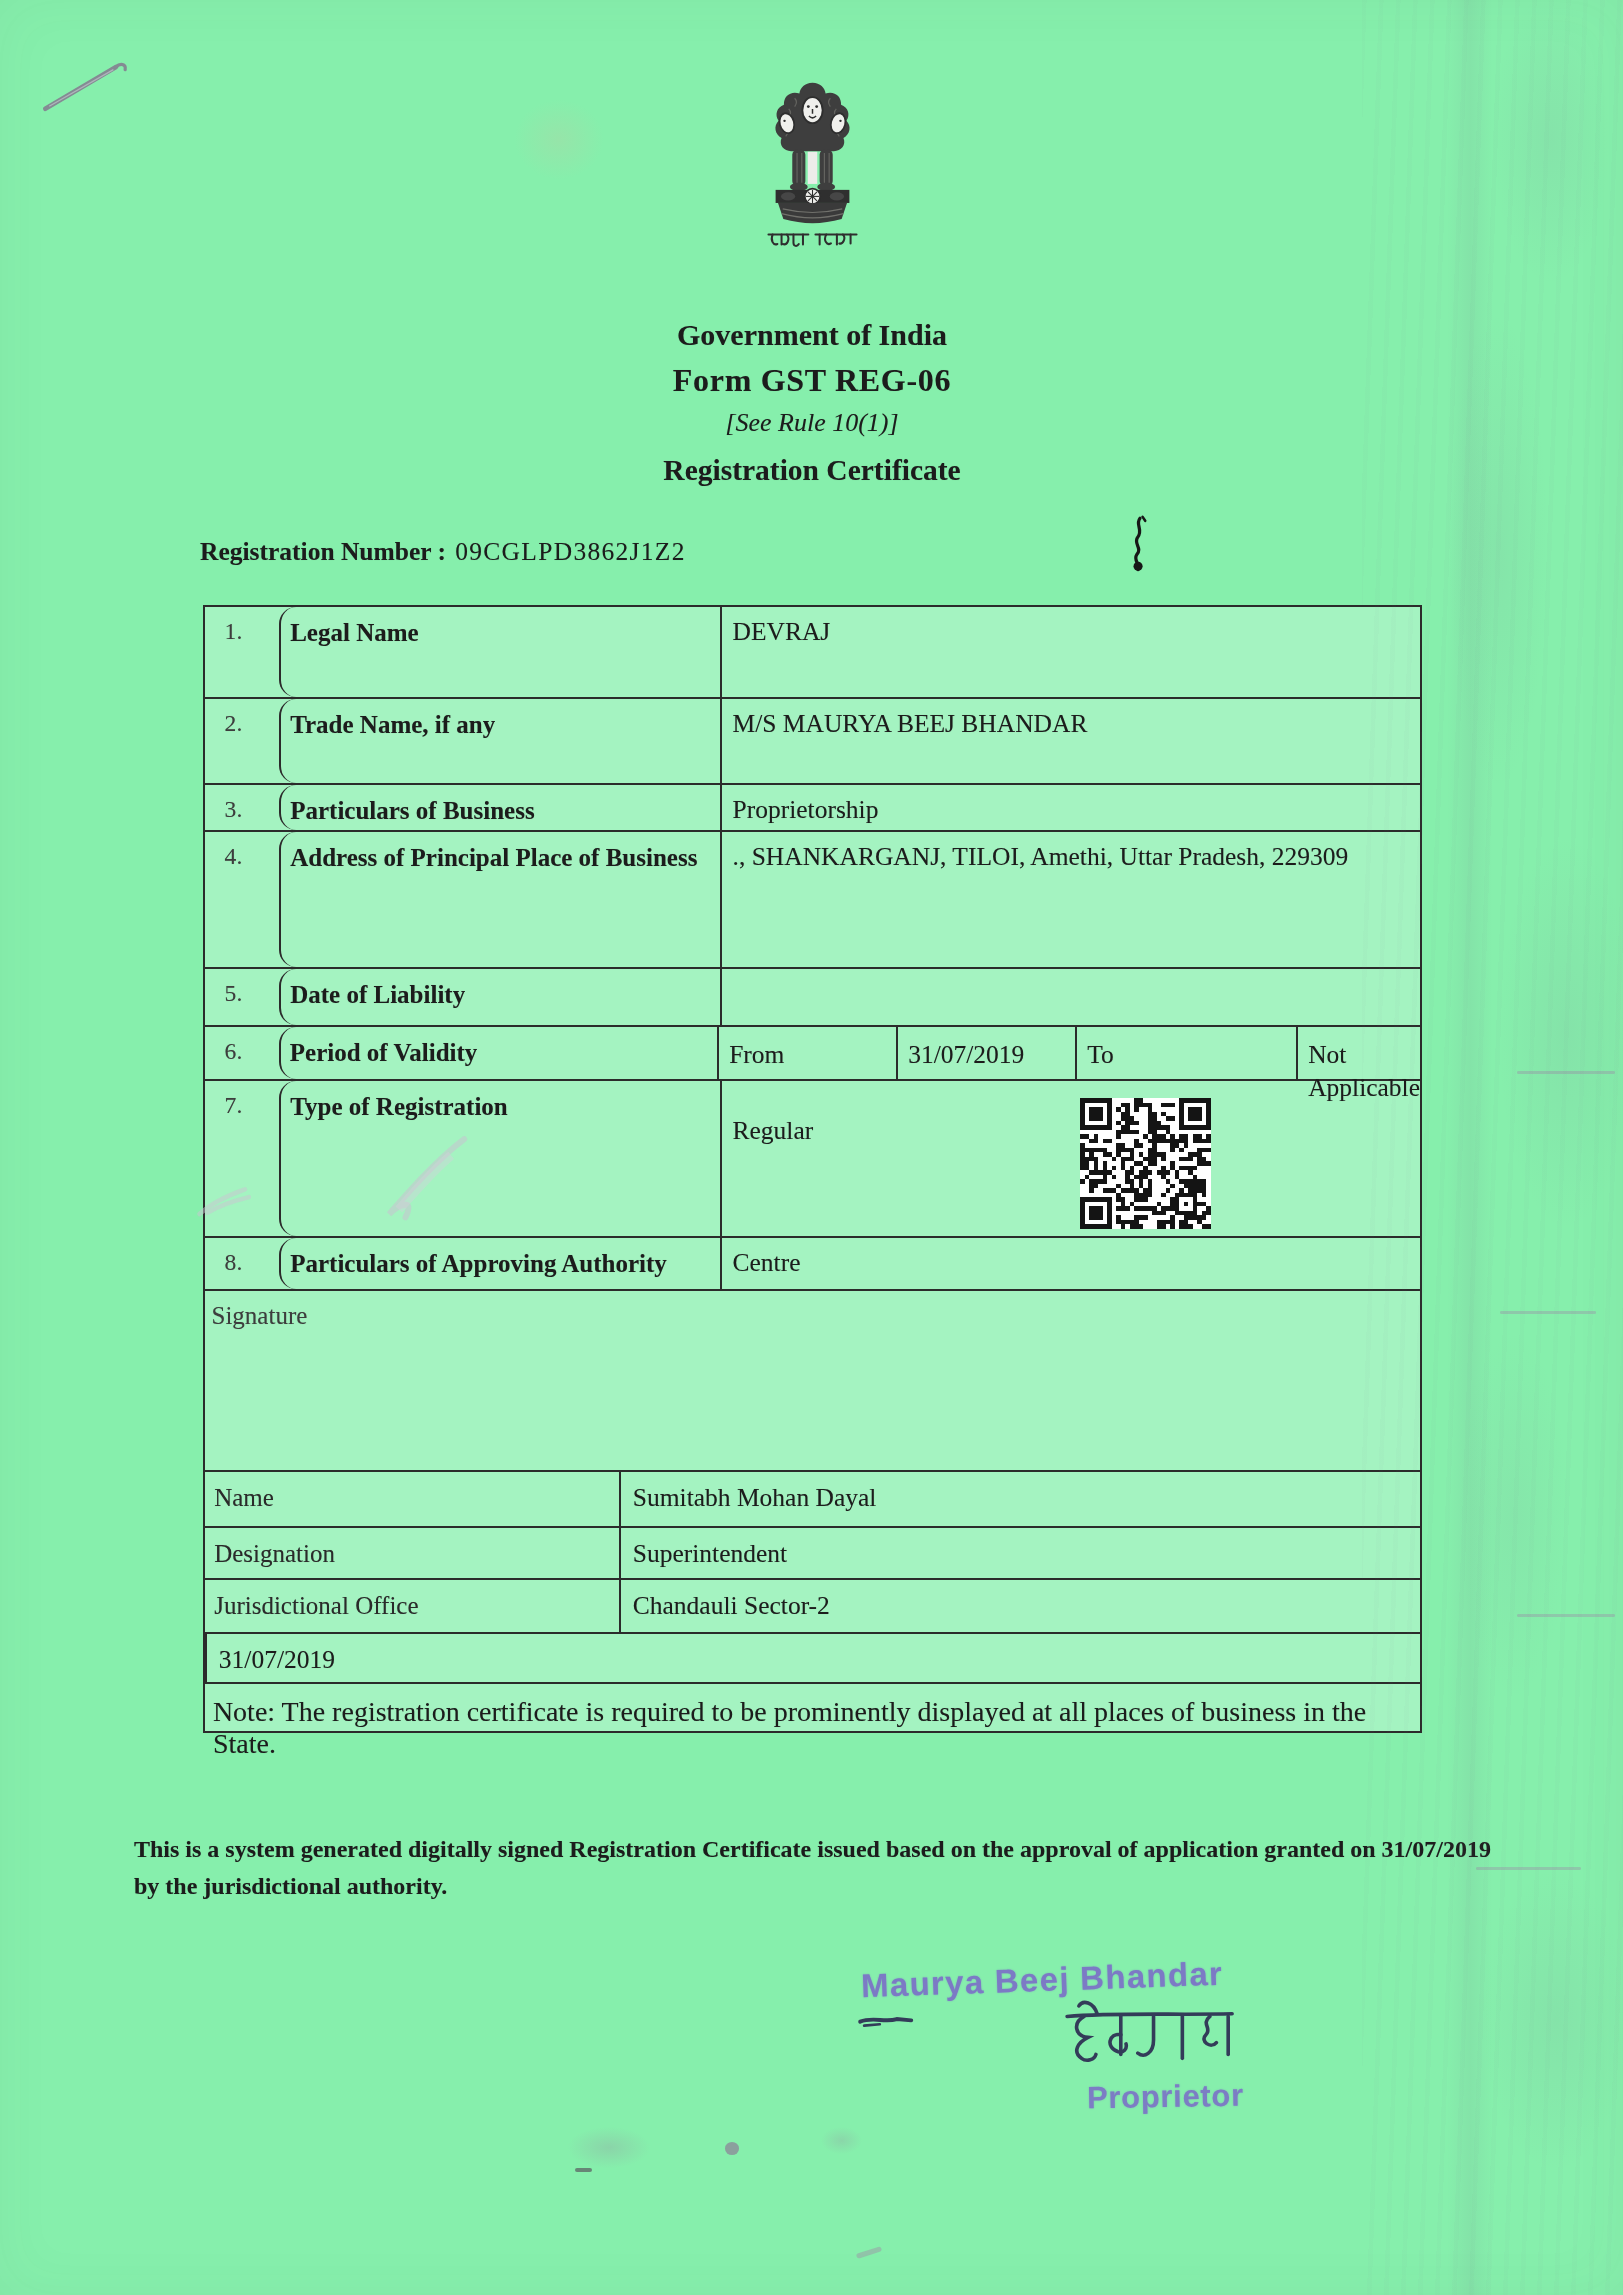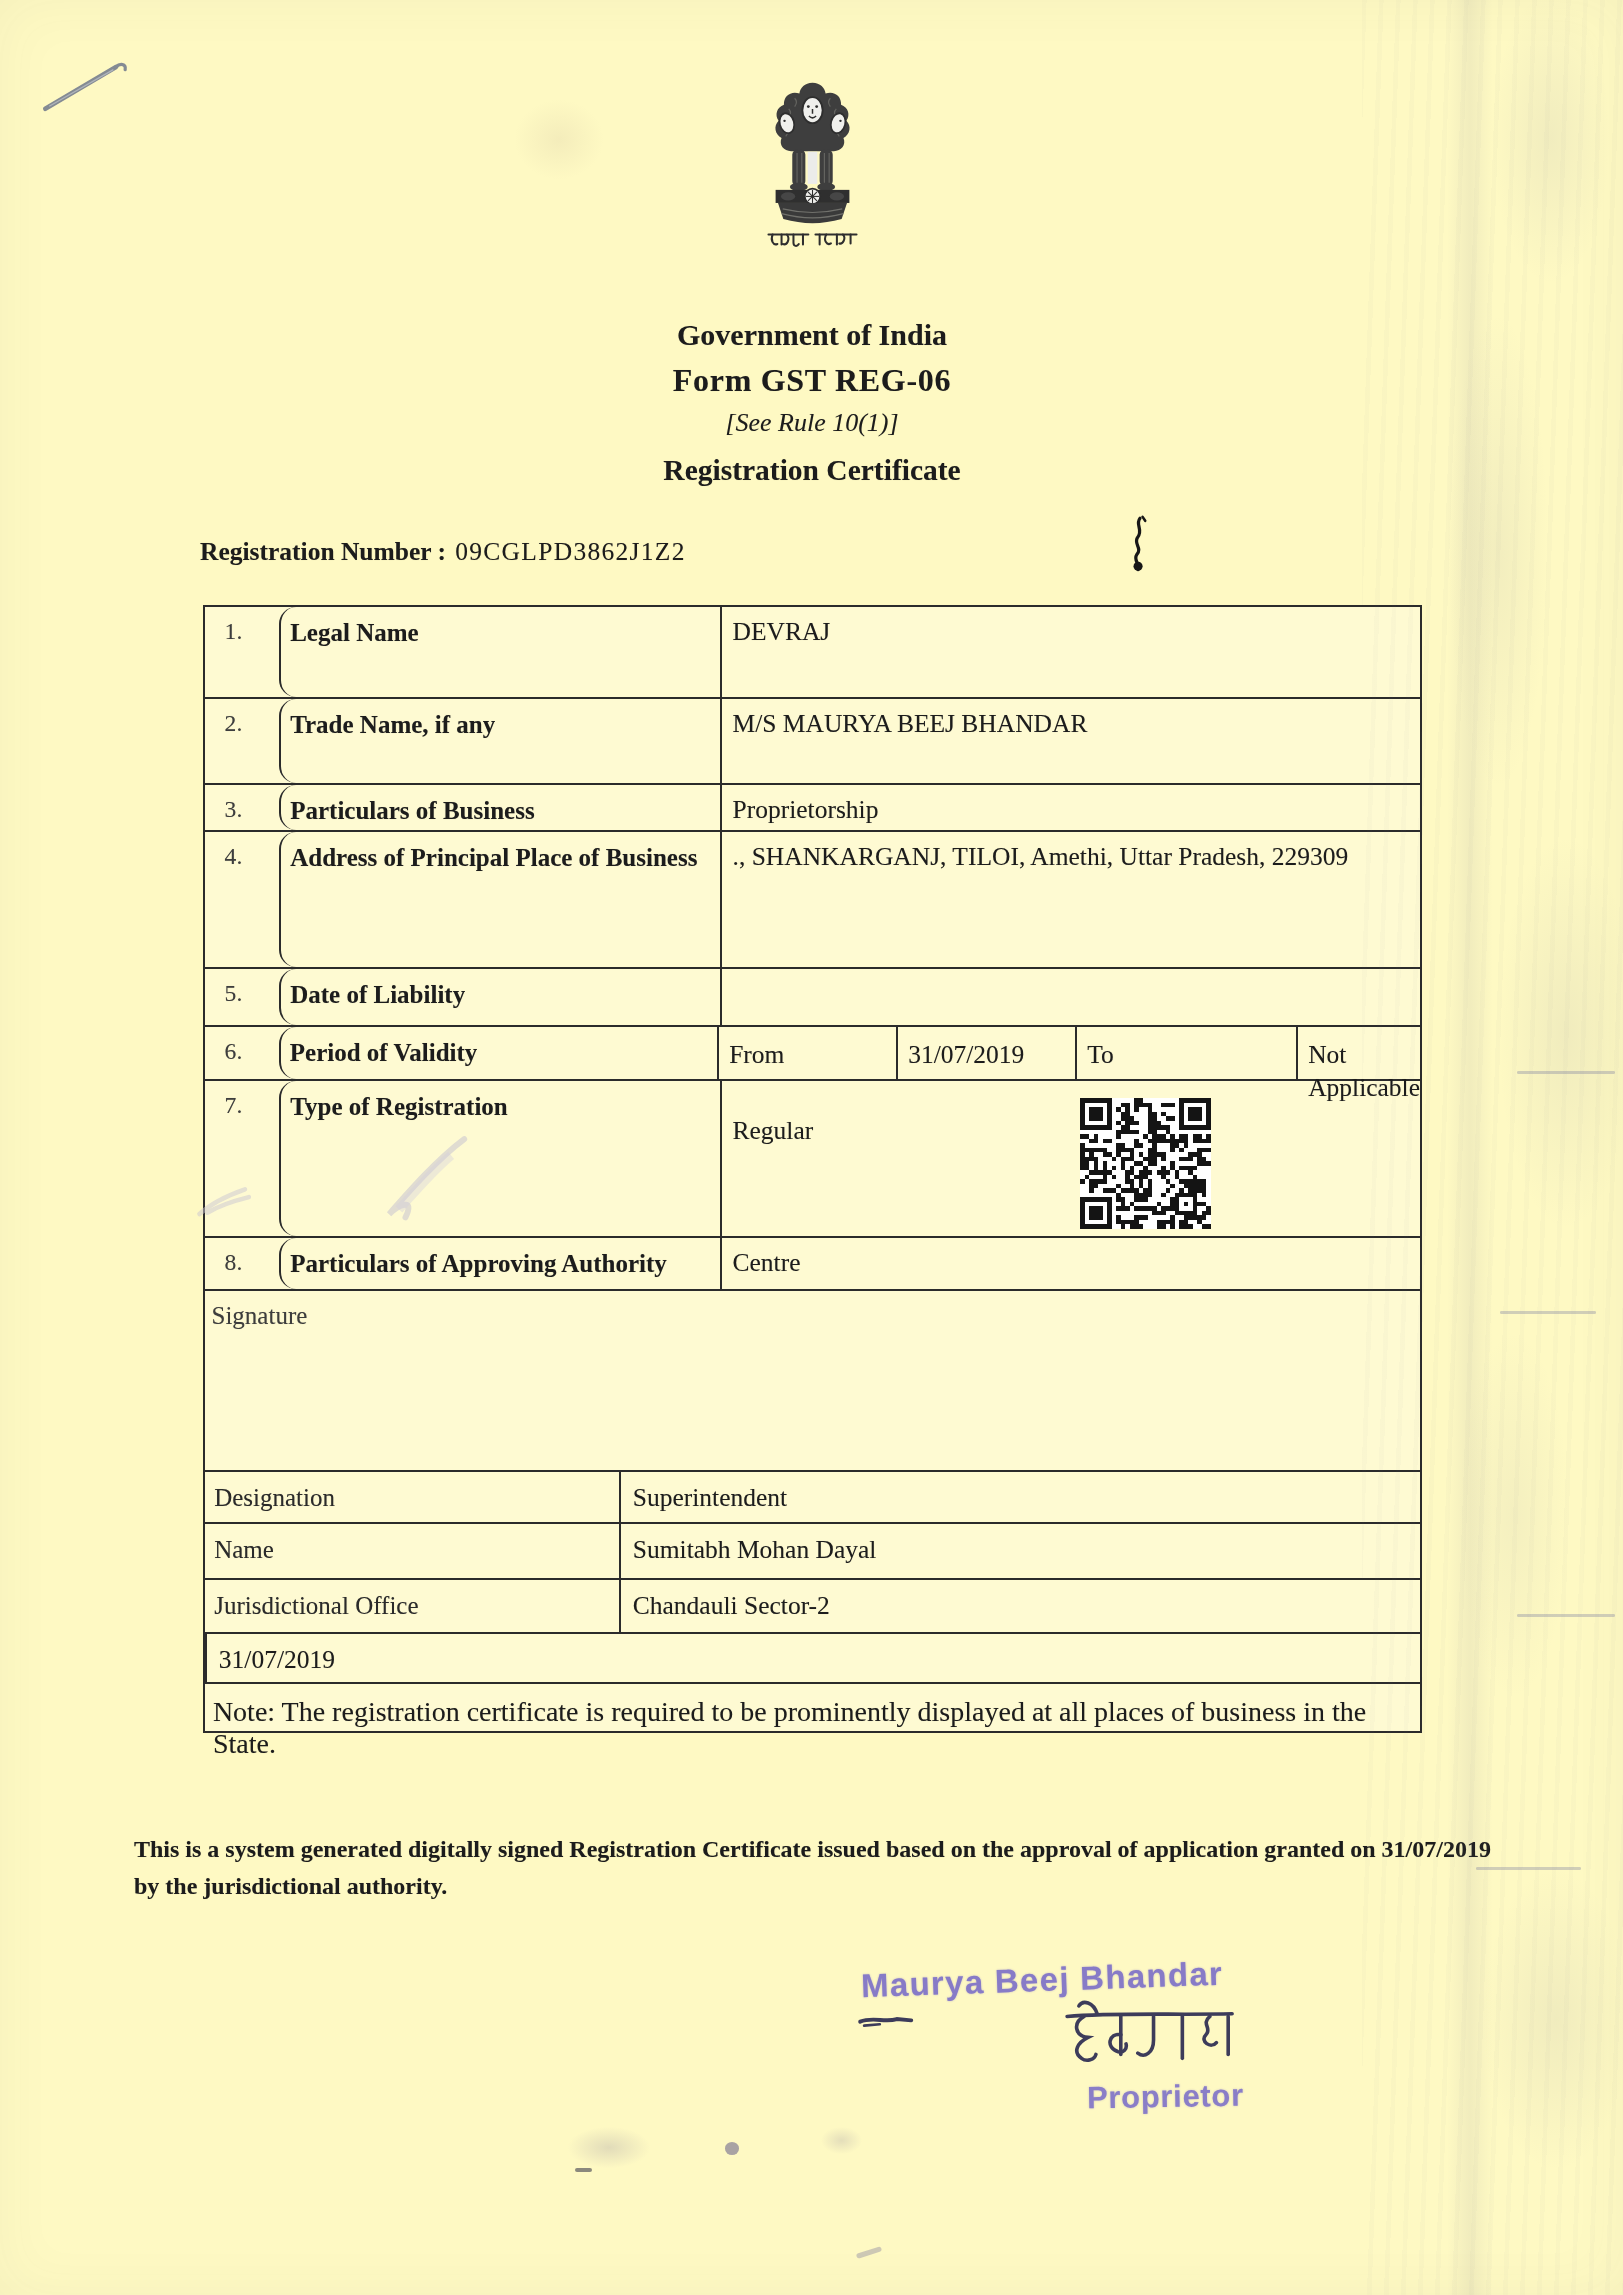--- a/index.html
+++ b/index.html
@@ -1,19 +1,19 @@
 <!DOCTYPE html>
 <html style="font-size:10.5px"><head>
 <meta charset="utf-8">
 <style>
   html,body{margin:0;padding:0;background:#e9e9e9;}
   .page{
     position:relative;
     width:1624px;height:2295px;
-    background:#fef9c3;
+    background:#86efac;
     overflow:hidden;
     font-family:"Liberation Serif", serif;
     color:#1c1c1c;
     text-shadow:0 0 0.7px rgba(25,25,25,.28);
     box-shadow:inset 0 0 59px rgba(70,70,80,.05);
   }
   svg{display:block;}
   
   .emblem{position:absolute;left:753px;top:73px;width:119px;height:179px;}
   .hline{position:absolute;left:0;width:100%;text-align:center;}
@@ -564,27 +564,27 @@
     <div class="t-row" style="height:53px">
       <div class="c-num">8.</div>
       <div class="c-label">Particulars of Approving Authority</div>
       <div class="c-val">Centre</div>
     </div>
 
     <div class="sig-row">
       <span>Signature</span>
     </div>
 
+    <div class="o-row" style="height:56px">
+      <div class="o-label">Name</div>
+      <div class="o-val">Sumitabh Mohan Dayal</div>
+    </div>
     <div class="o-row" style="height:52px">
       <div class="o-label">Designation</div>
       <div class="o-val">Superintendent</div>
-    </div>
-    <div class="o-row" style="height:56px">
-      <div class="o-label">Name</div>
-      <div class="o-val">Sumitabh Mohan Dayal</div>
     </div>
     <div class="o-row" style="height:54px">
       <div class="o-label">Jurisdictional Office</div>
       <div class="o-val">Chandauli Sector-2</div>
     </div>
     <div class="o-row" style="height:50px">
       <div class="o-val">31/07/2019</div>
     </div>
 
     <div class="note-row">Note: The registration certificate is required to be prominently displayed at all places of business in the State.</div>

